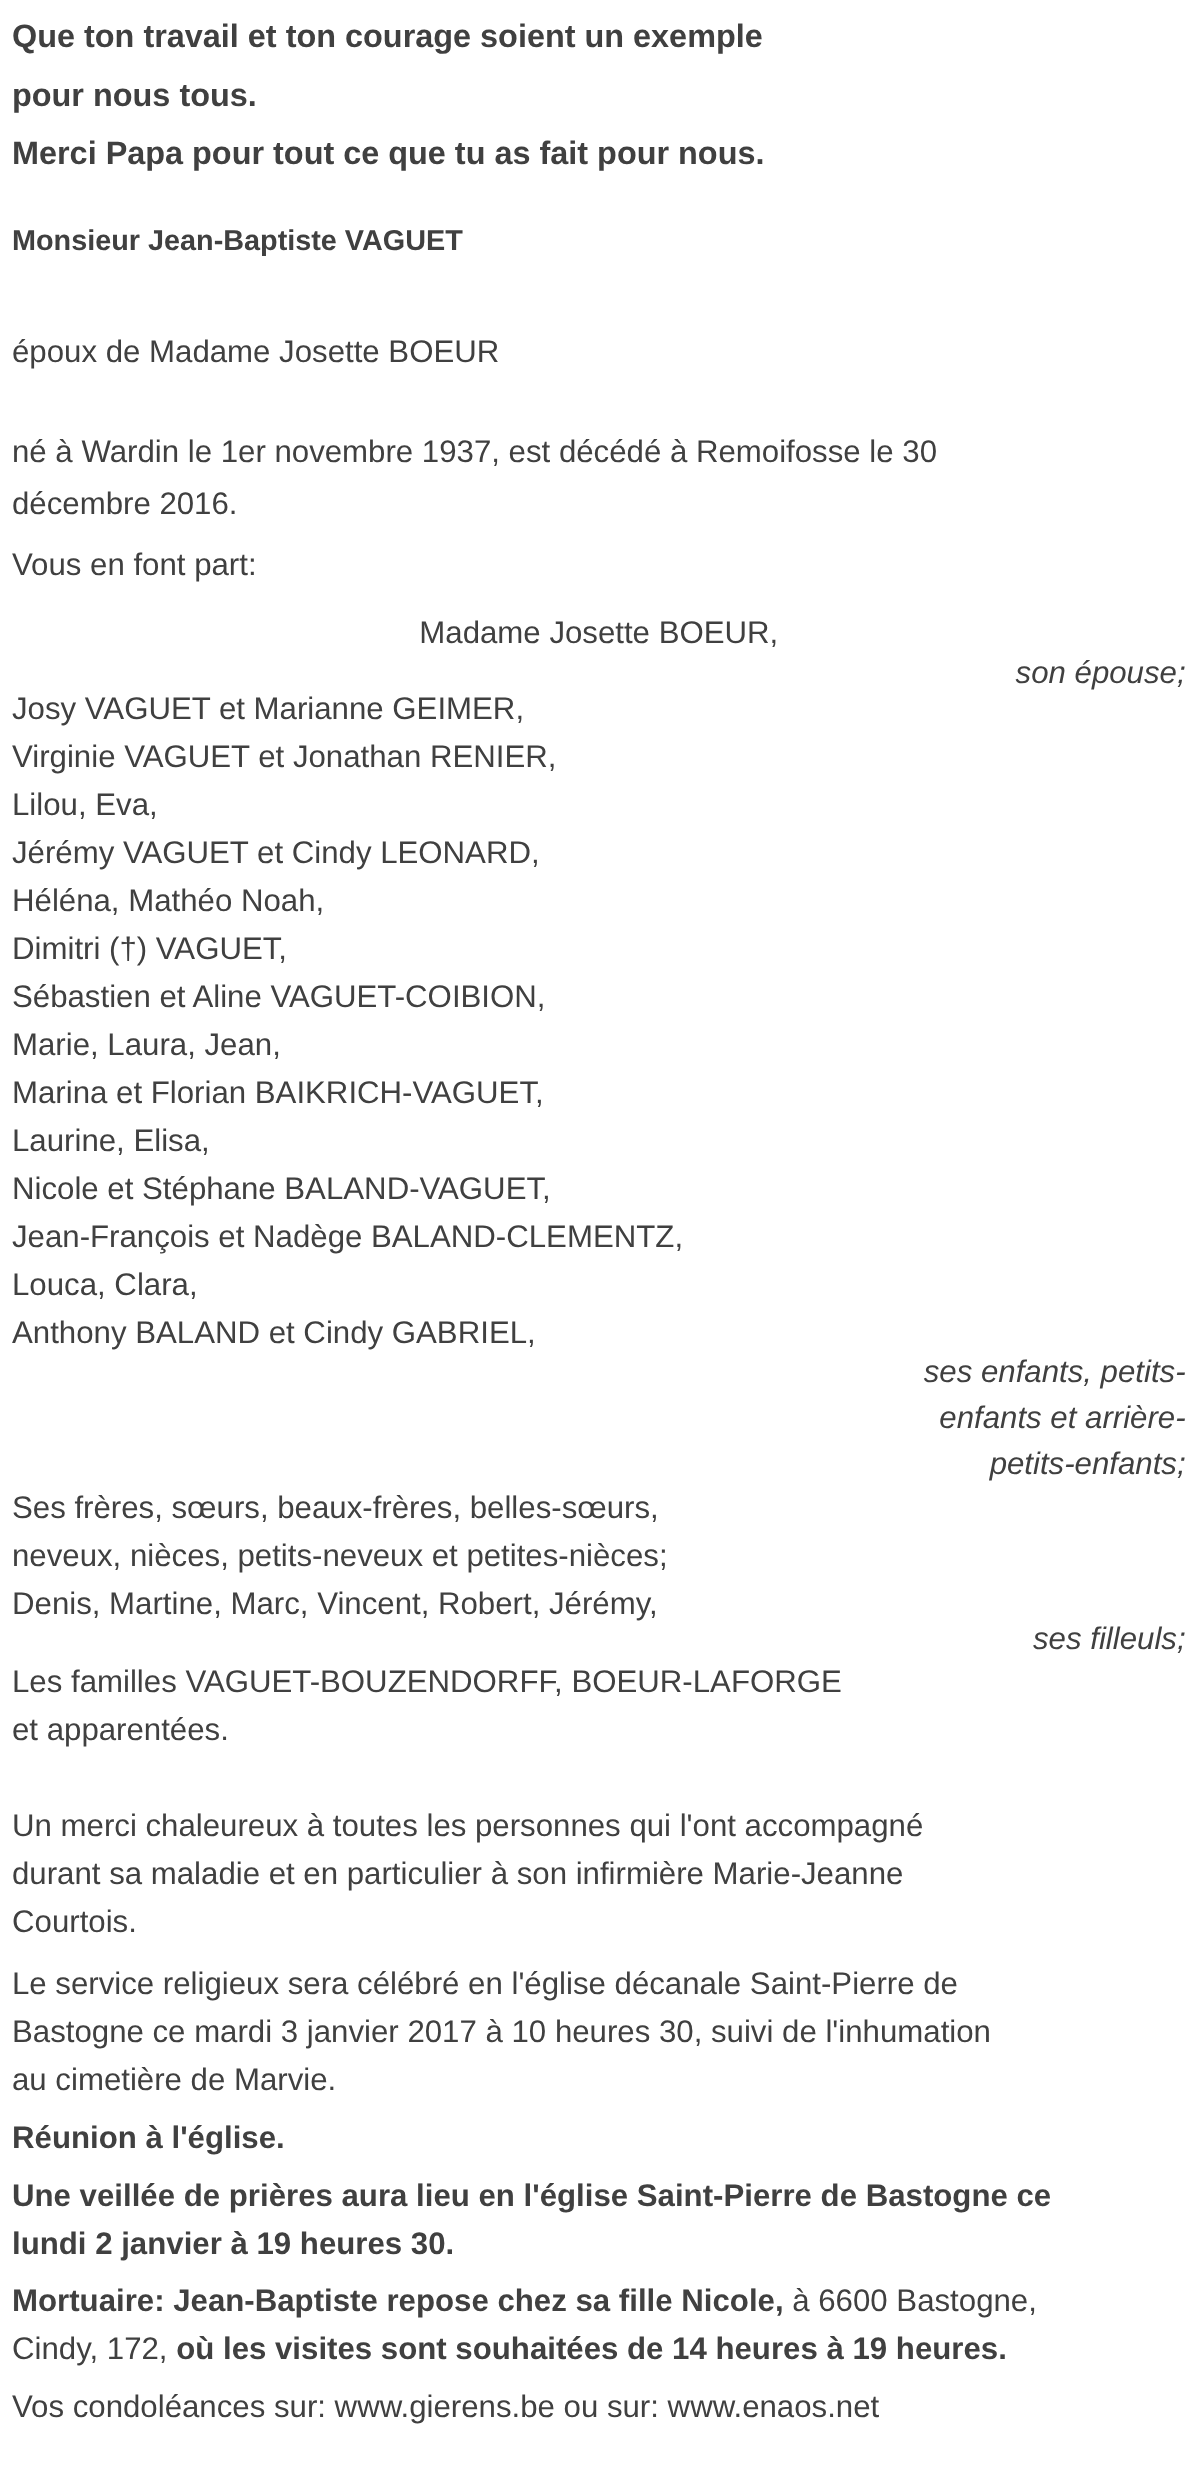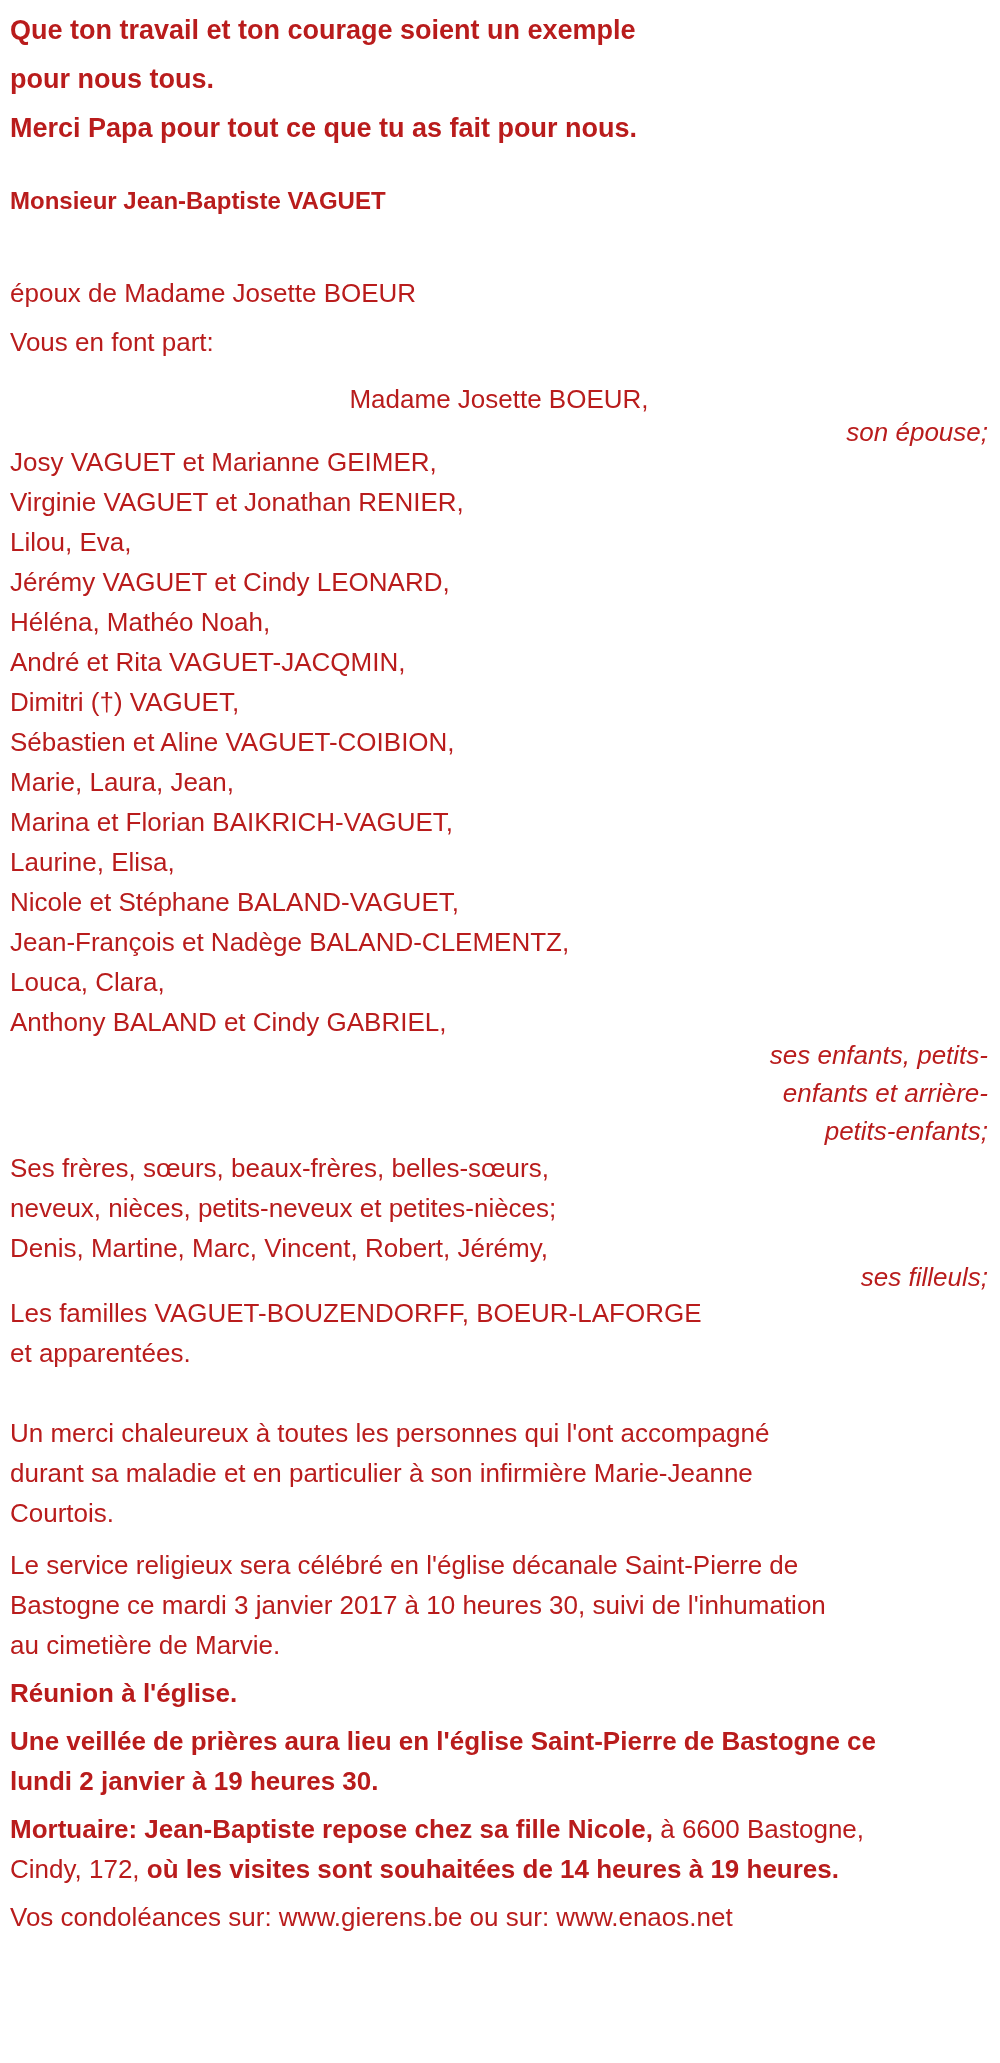--- a/index.html
+++ b/index.html
@@ -4,21 +4,21 @@
 <style>
   html, body { margin: 0; padding: 0; background: #ffffff; }
   .page {
     position: relative;
     width: 1000px;
     height: 2063px;
     box-sizing: border-box;
     padding: 6px 12px 0 10px;
     overflow: hidden;
     background: #ffffff;
-    color: #b91c1c;
+    color: #404040;
     font-family: "Liberation Sans", sans-serif;
     font-size: 26px;
     line-height: 40px;
   }
   .line { white-space: nowrap; }
   .b { font-weight: bold; }
 
   .epitaph { font-weight: bold; font-size: 27px; line-height: 49px; }
 
   .title {
@@ -74,34 +74,37 @@
   <div class="epitaph">
     <div class="line">Que ton travail et ton courage soient un exemple</div>
     <div class="line">pour nous tous.</div>
     <div class="line">Merci Papa pour tout ce que tu as fait pour nous.</div>
   </div>
 
   <div class="title line">Monsieur Jean-Baptiste VAGUET</div>
 
   <div class="spouse-intro line">époux de Madame Josette BOEUR</div>
 
+  <div class="death">
+    <div class="line">né à Wardin le 1er novembre 1937, est décédé à Remoifosse le 30</div>
+    <div class="line">décembre 2016.</div>
+  </div>
 
   <div class="announce-intro line">Vous en font part:</div>
 
   <div class="spouse-name line">Madame Josette BOEUR,</div>
 
   <div class="relation spouse-relation line">son épouse;</div>
 
   <div class="names">
     <div class="line">Josy VAGUET et Marianne GEIMER,</div>
     <div class="line">Virginie VAGUET et Jonathan RENIER,</div>
     <div class="line">Lilou, Eva,</div>
     <div class="line">Jérémy VAGUET et Cindy LEONARD,</div>
     <div class="line">Héléna, Mathéo Noah,</div>
-    <div class="line">André et Rita VAGUET-JACQMIN,</div>
     <div class="line">Dimitri (†) VAGUET,</div>
     <div class="line">Sébastien et Aline VAGUET-COIBION,</div>
     <div class="line">Marie, Laura, Jean,</div>
     <div class="line">Marina et Florian BAIKRICH-VAGUET,</div>
     <div class="line">Laurine, Elisa,</div>
     <div class="line">Nicole et Stéphane BALAND-VAGUET,</div>
     <div class="line">Jean-François et Nadège BALAND-CLEMENTZ,</div>
     <div class="line">Louca, Clara,</div>
     <div class="line">Anthony BALAND et Cindy GABRIEL,</div>
   </div>

